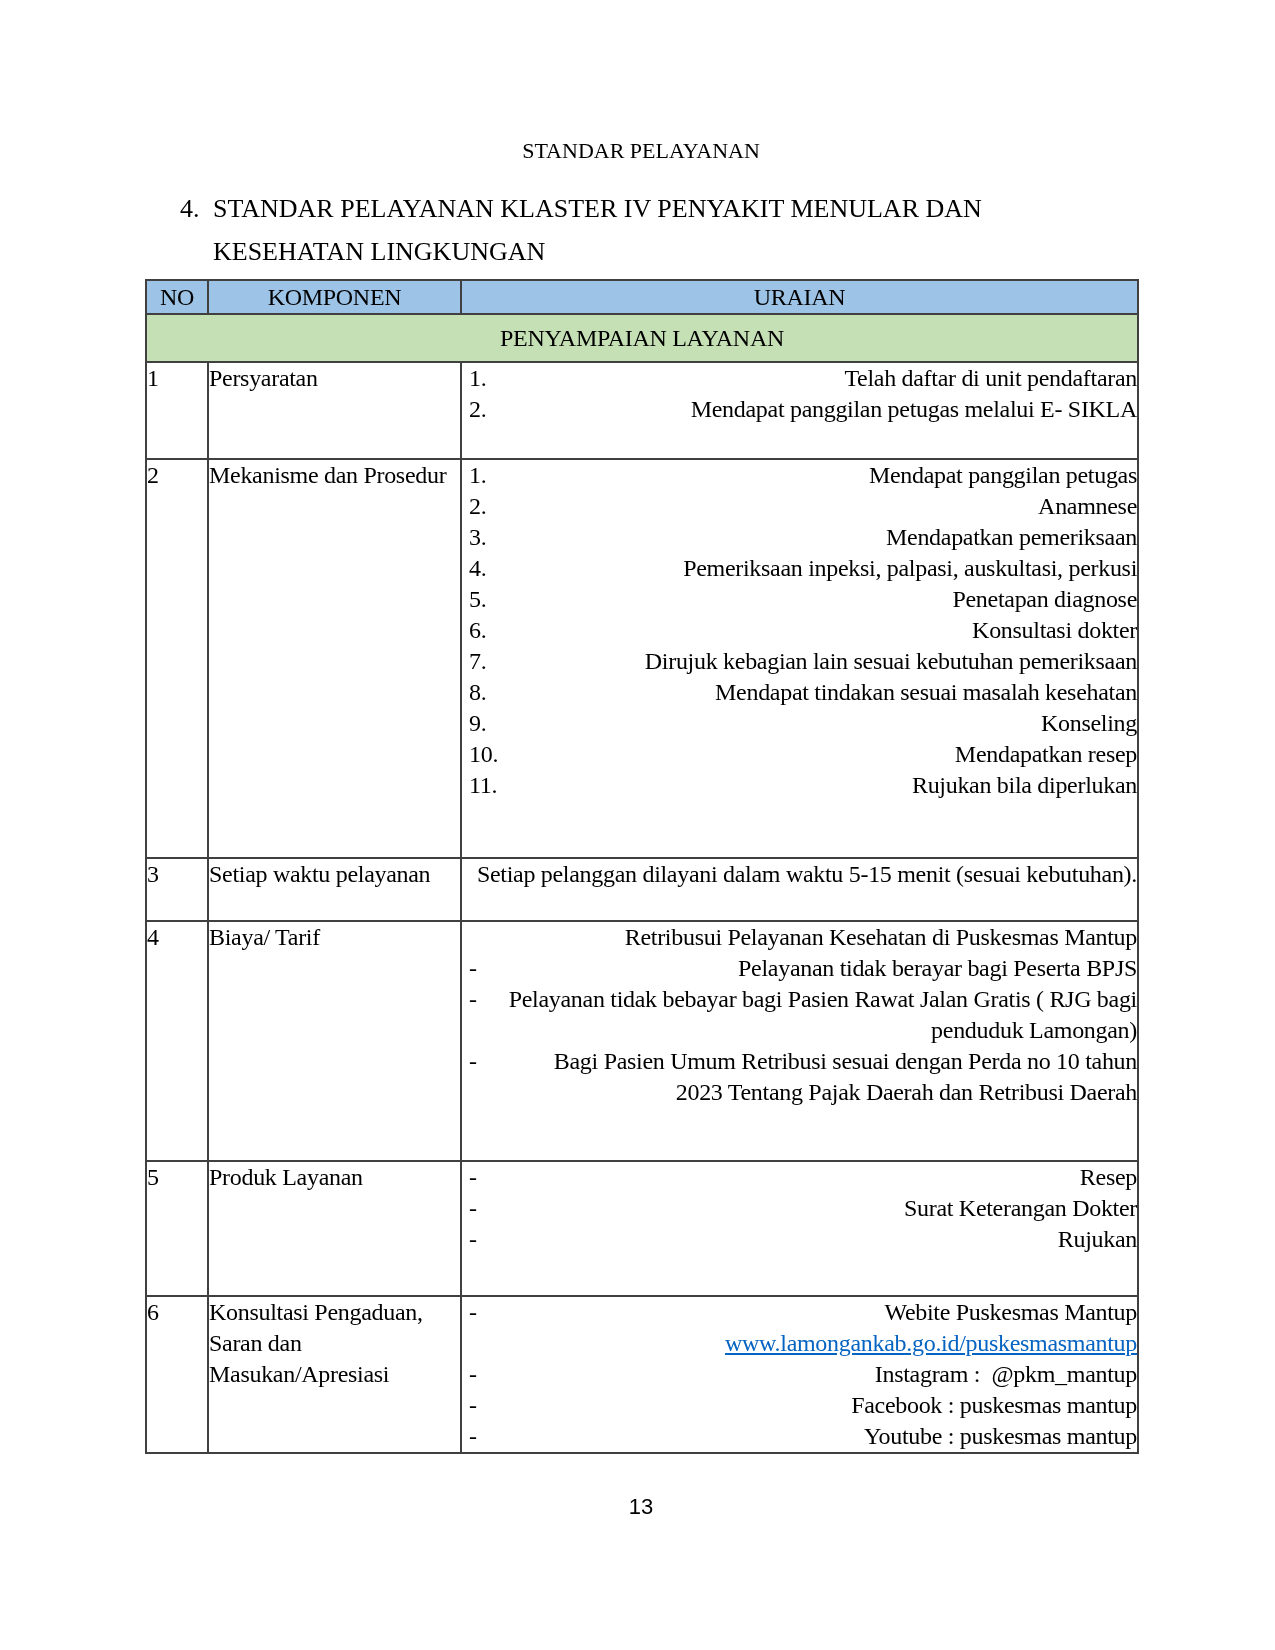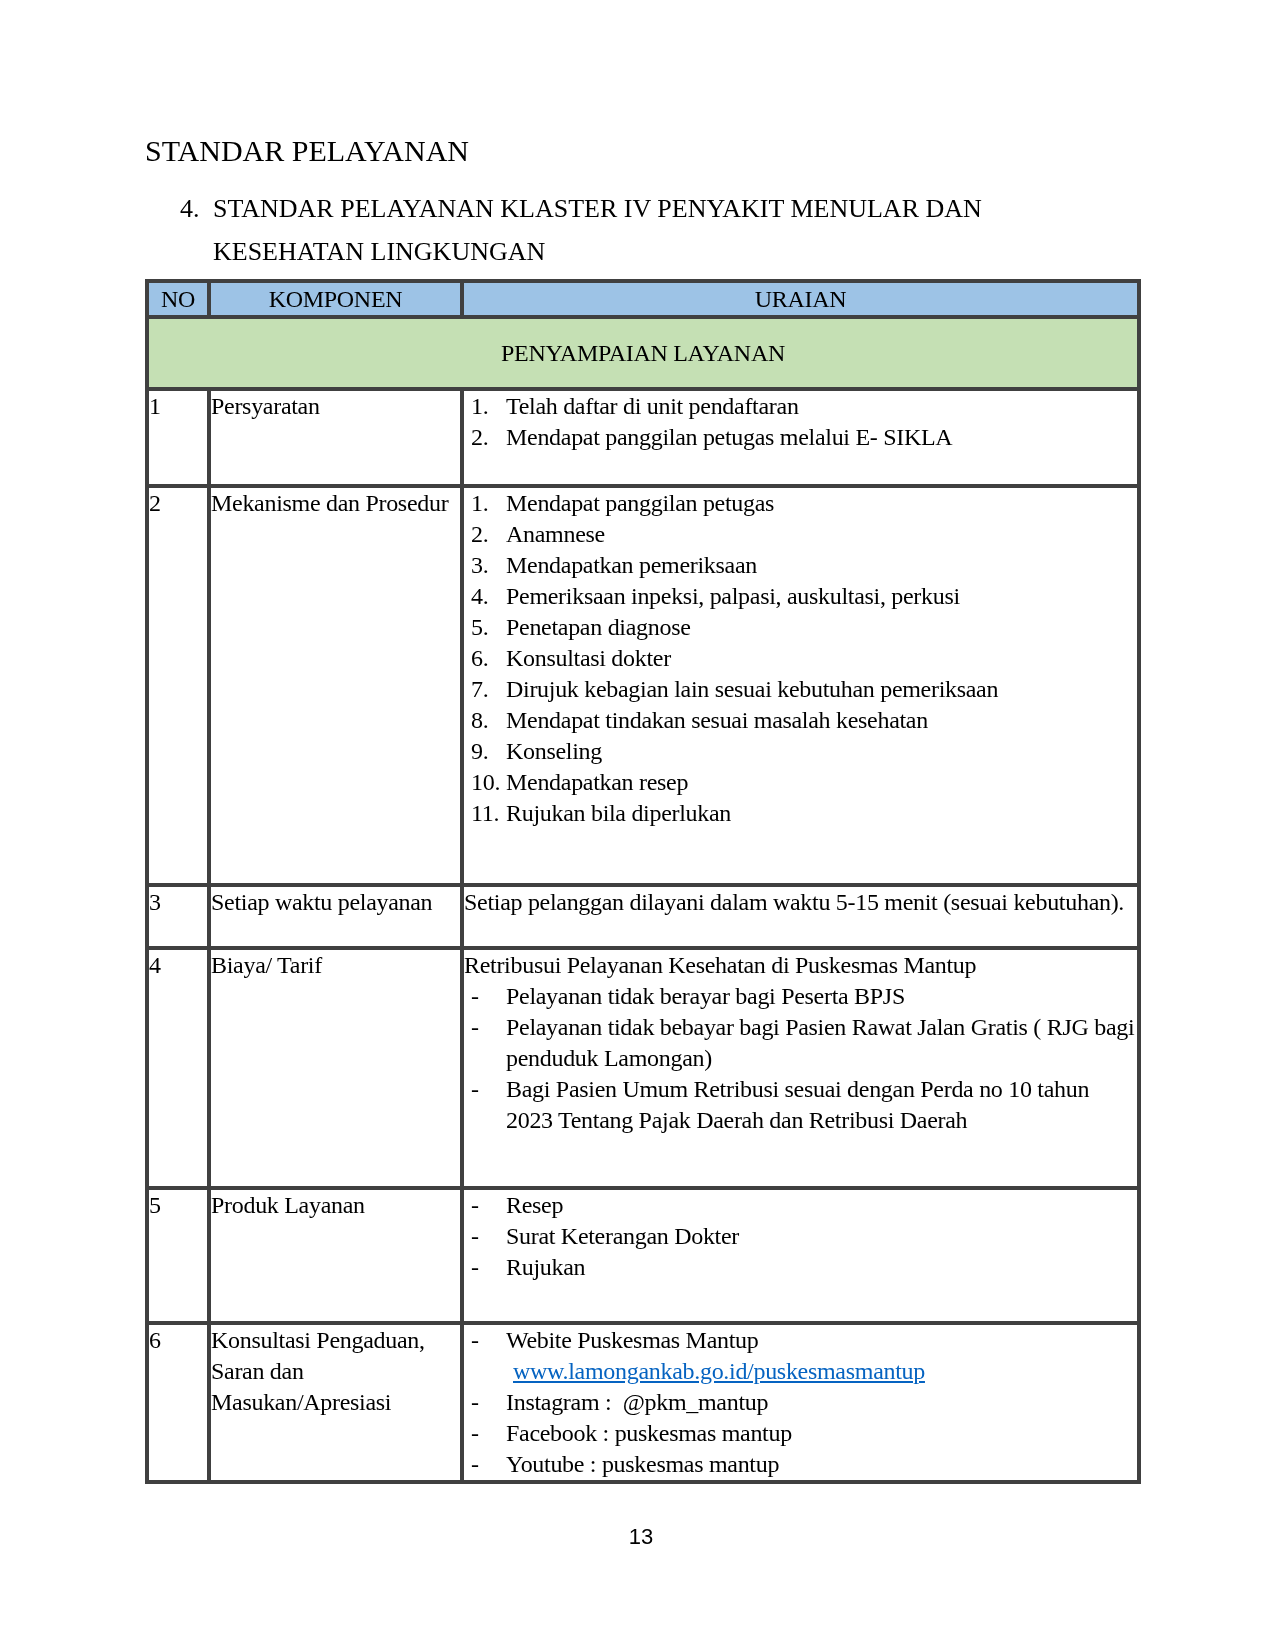--- a/index.html
+++ b/index.html
@@ -6,74 +6,75 @@
   body{
     width:1275px;height:1650px;
     font-family:"Liberation Serif","DejaVu Serif",serif;
     color:#000;
     position:relative;
     overflow:hidden;
   }
   .page{padding-top:131px;}
   .title-block{
     width:992px;margin-left:145px;
-    font-size:30px;line-height:40px;
+    text-align:center;
+    font-size:22px;line-height:40px;
   }
   .section-heading{
     display:flex;
     width:957px;
     margin:16px 0 6px 180px;
     font-size:26px;line-height:43px;
   }
   .sec-num{flex:0 0 33px;}
   .sec-title{flex:1;}
   table.sp-table{
     width:992px;margin-left:145px;
     border-collapse:collapse;
     table-layout:fixed;
     font-size:24px;
     letter-spacing:-0.3px;
   }
   .sp-table col.c-no{width:62px;}
   .sp-table col.c-komp{width:253px;}
   .sp-table col.c-ur{width:677px;}
   .sp-table th,.sp-table td{
-    border:4px solid #404040;
+    border:2px solid #404040;
     vertical-align:top;
     font-weight:normal;
     padding:0;
   }
   .sp-table thead th{
     background:var(--header-blue,#9DC3E6);
     text-align:center;
     height:30px;
     line-height:30px;
     padding:1px 0;
   }
   tr.band{height:33px;}
   tr.band td{
     background:var(--band-green,#C5E0B4);
     text-align:center;
     line-height:32px;
-    padding:18px 0;
+    padding:7px 0;
   }
   
   tbody tr:nth-child(2){height:97px;}
   tbody tr:nth-child(3){height:399px;}
   tbody tr:nth-child(4){height:63px;}
   tbody tr:nth-child(5){height:240px;}
   tbody tr:nth-child(6){height:135px;}
   tbody tr:nth-child(7){height:157px;}
   .td-no{padding:7px 4px 4px 15px;line-height:31px;}
   .td-komp{padding:7px 6px 4px 11px;line-height:31px;}
   .td-ur{padding:7px 6px 4px 10px;}
   .line{display:flex;line-height:31px;}
   .line.indented{padding-left:49px;}
   .marker{flex:0 0 42px;box-sizing:border-box;padding-left:7px;}
-  .line-text{flex:1;white-space:pre-wrap;}
+  .line-text{flex:1;white-space:pre-wrap;text-align:right;}
   a.link{color:var(--link-blue,#0563C1);text-decoration:underline;cursor:pointer;}
   .page-number{
     margin-top:40px;
     width:992px;margin-left:145px;
     text-align:center;
     font-family:"Liberation Sans","DejaVu Sans",sans-serif;
     font-size:22px;
   }
 </style>
 </head>

